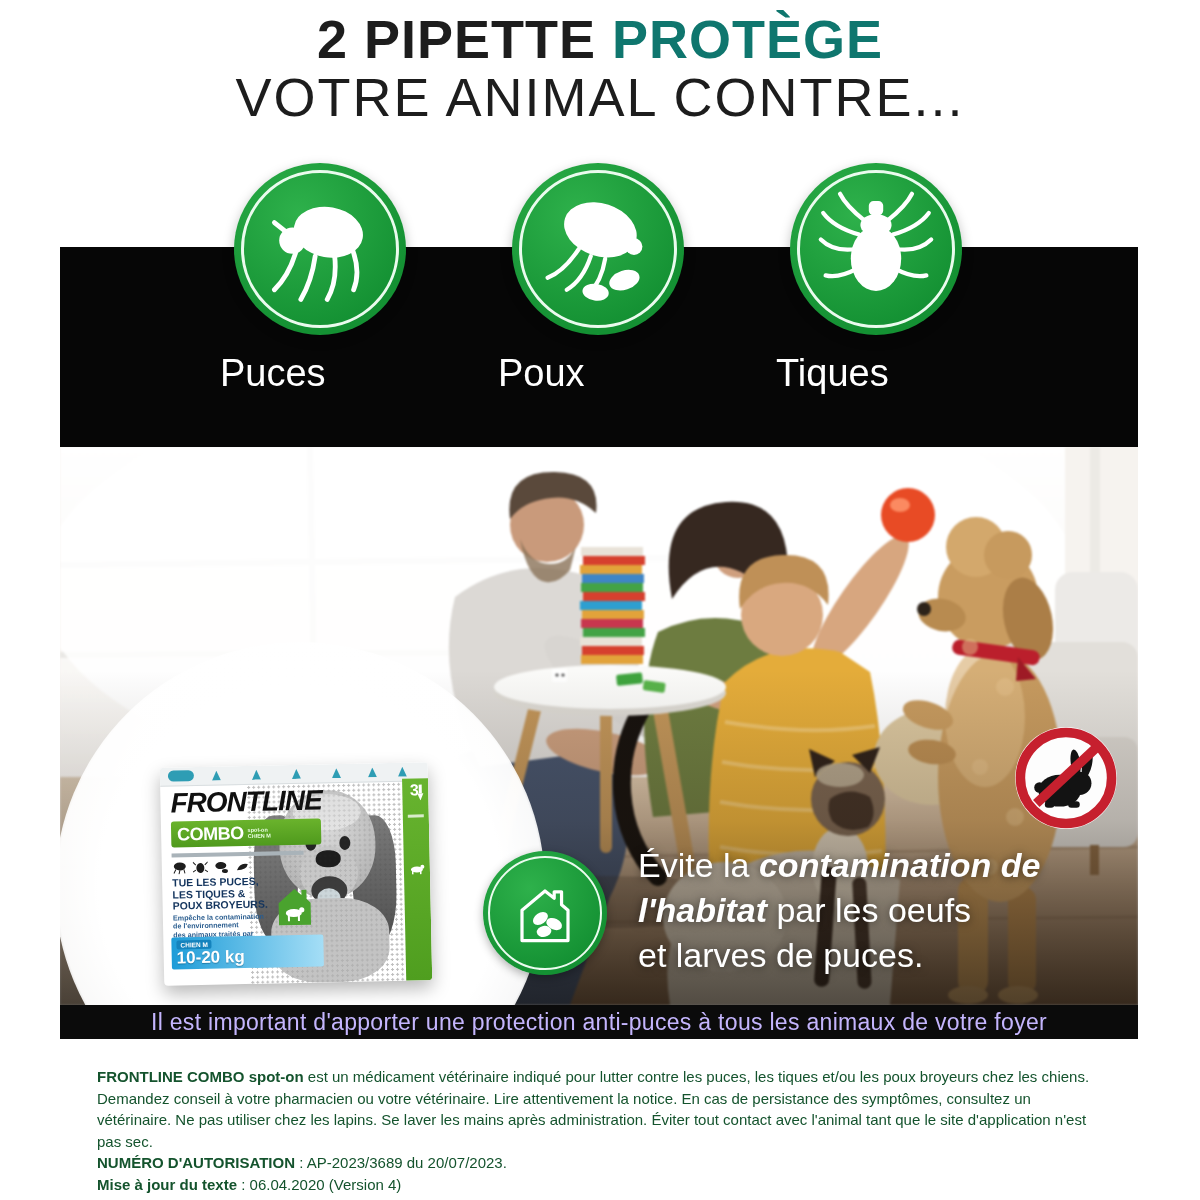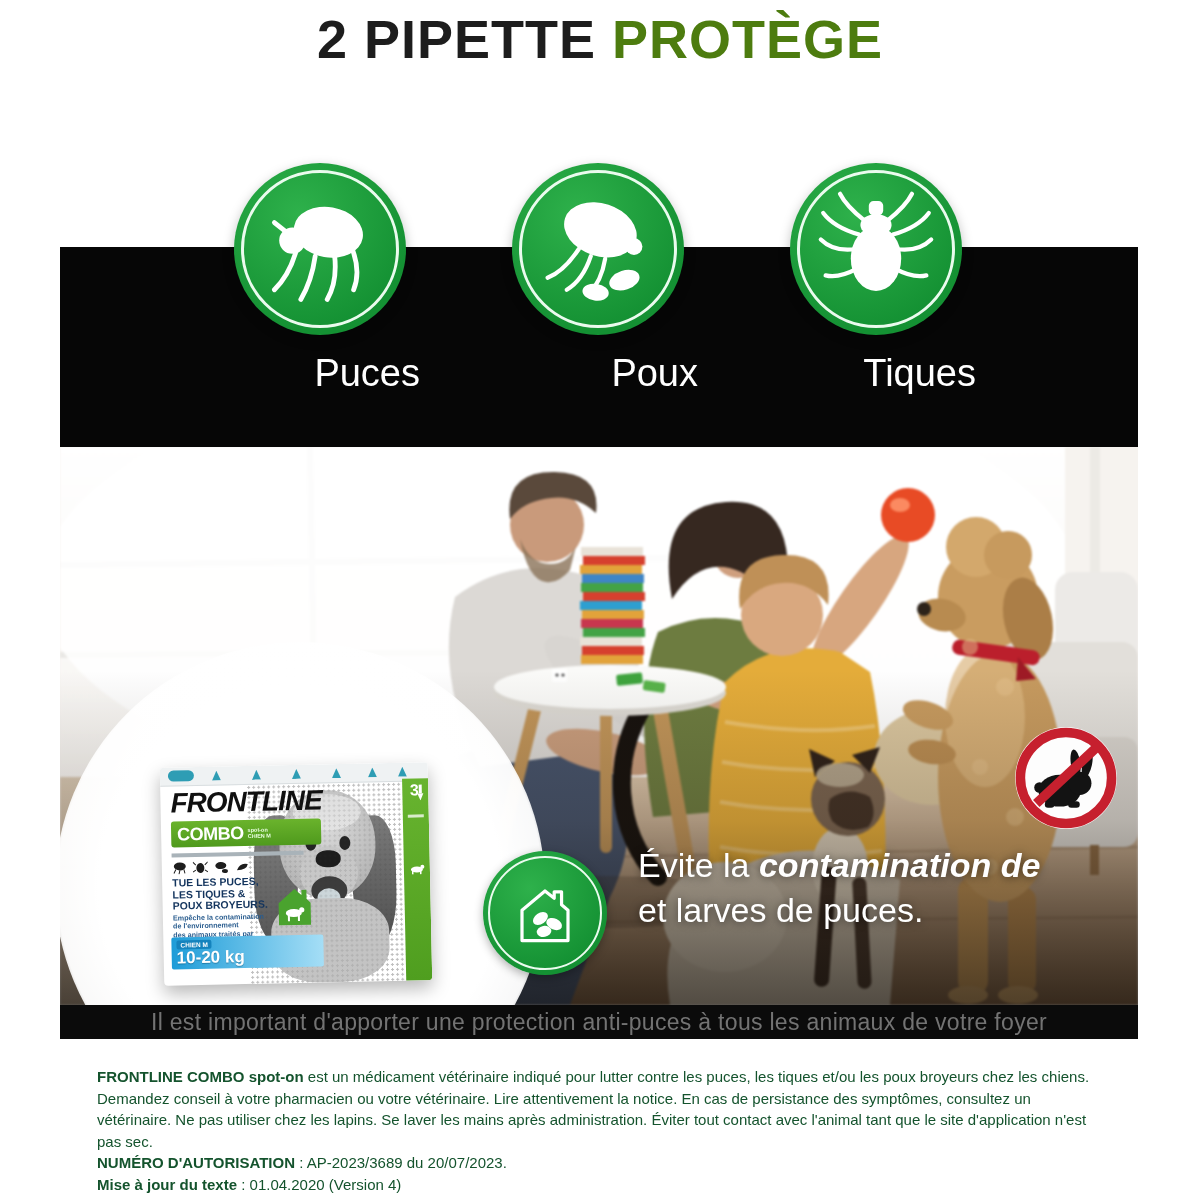--- a/index.html
+++ b/index.html
@@ -14,21 +14,21 @@
   .title-l2{left:0;top:68px;width:1200px;text-align:center;color:#1d1d1d;
             font-size:54px;letter-spacing:2px;line-height:58px;font-weight:500;}
 
   
   .band{left:60px;top:247px;width:1078px;height:200px;background:#060606;}
   .pest-circle{width:172px;height:172px;border-radius:50%;top:163px;
                background:radial-gradient(circle at 38% 30%,#2eb14b,#149133 72%);
                box-shadow:0 4px 12px rgba(0,0,0,.25);}
   .pest-circle::before{content:"";position:absolute;inset:7px;border:3px solid #eafbee;border-radius:50%;}
   .pest-circle svg{position:absolute;inset:26px;width:120px;height:120px;}
-  .pest-label{top:352px;width:200px;text-align:right;color:#fff;font-size:38px;font-weight:400;}
+  .pest-label{top:352px;width:200px;text-align:left;color:#fff;font-size:38px;font-weight:400;}
 
   
   .photo{left:60px;top:447px;width:1078px;height:558px;overflow:hidden;background:#f6f4f0;}
   .scene{position:absolute;inset:0;width:1078px;height:558px;filter:blur(1.3px);}
   .photo-shade{position:absolute;left:0;right:0;bottom:0;height:60%;
     background:linear-gradient(180deg,rgba(30,22,14,0) 0%,rgba(30,22,14,.18) 45%,rgba(10,8,5,.62) 100%);}
   .white-blob{left:-5px;top:195px;width:490px;height:490px;border-radius:50%;
     background:radial-gradient(circle,#ffffff 58%,rgba(255,255,255,.97) 70%,rgba(255,255,255,0) 78%);}
 
   
@@ -89,33 +89,34 @@
   .habitat-text{left:578px;top:396px;color:#fff;font-size:34px;line-height:45px;font-weight:400;
                 text-shadow:0 1px 8px rgba(0,0,0,.55);}
   .habitat-text b{font-weight:800;font-style:italic;}
 
   
   .no-rabbit{left:953px;top:278px;width:106px;height:106px;}
 
   
   .banner{left:60px;top:1005px;width:1078px;height:34px;background:#0b0b0b;}
   .banner span{position:absolute;left:0;width:100%;top:0;line-height:34px;text-align:center;
-               color:#737373;font-size:23px;letter-spacing:.3px;}
+               color:#c4b5fd;font-size:23px;letter-spacing:.3px;}
 
   
   .legal{left:97px;top:1066px;width:1008px;color:#14532d;font-size:15px;line-height:21.5px;}
   .legal b{font-weight:700;}
   .legal .row{margin-top:0;}
 </style>
 </head>
 <body>
 
 <div class="page">
 
-  <div class="abs title"><span>2 PIPETTE </span><span class="accent" style="color:#4d7c0f">PROTÈGE</span></div>
+  <div class="abs title"><span>2 PIPETTE </span><span class="accent" style="color:#0f766e">PROTÈGE</span></div>
+  <div class="abs title-l2">VOTRE ANIMAL CONTRE...</div>
 
   <div class="abs band"></div>
 
   <div class="abs pest-circle" style="left:234px;">
     <svg viewBox="0 0 100 100">
       <g fill="#fff">
         <ellipse cx="57" cy="36" rx="29" ry="21" transform="rotate(10 57 36)"></ellipse>
         <circle cx="27" cy="43" r="11"></circle>
       </g>
       <g stroke="#fff" stroke-width="4" fill="none" stroke-linecap="round">
@@ -377,20 +378,21 @@
         <g fill="#fff">
           <ellipse cx="45" cy="56" rx="9" ry="6" transform="rotate(-35 45 56)"></ellipse>
           <ellipse cx="60" cy="62" rx="9" ry="6" transform="rotate(25 60 62)"></ellipse>
           <ellipse cx="49" cy="70" rx="8" ry="6" transform="rotate(-10 49 70)"></ellipse>
         </g>
       </svg>
     </div>
 
     <div class="abs habitat-text">
       <div><span>Évite la </span><b>contamination de</b></div>
+      <div><b>l'habitat</b><span> par les oeufs</span></div>
       <div><span>et larves de puces.</span></div>
     </div>
 
     <svg class="abs no-rabbit" viewBox="0 0 100 100">
       <circle cx="50" cy="50" r="48" fill="#fdfdfd"></circle>
       <g fill="#131313">
         <ellipse cx="44" cy="62" rx="20" ry="15"></ellipse>
         <circle cx="63" cy="55" r="11"></circle>
         <ellipse cx="59" cy="36" rx="4.5" ry="13" transform="rotate(-8 59 36)"></ellipse>
         <ellipse cx="70" cy="37" rx="4.5" ry="13" transform="rotate(12 70 37)"></ellipse>
@@ -405,16 +407,16 @@
     </svg>
   </div>
 
   <div class="abs banner">
     <span>Il est important d'apporter une protection anti-puces à tous les animaux de votre foyer</span>
   </div>
 
   <div class="abs legal">
     <div class="row"><b>FRONTLINE COMBO spot-on</b><span> est un médicament vétérinaire indiqué pour lutter contre les puces, les tiques et/ou les poux broyeurs chez les chiens. Demandez conseil à votre pharmacien ou votre vétérinaire. Lire attentivement la notice. En cas de persistance des symptômes, consultez un vétérinaire. Ne pas utiliser chez les lapins. Se laver les mains après administration. Éviter tout contact avec l'animal tant que le site d'application n'est pas sec.</span></div>
     <div class="row"><b>NUMÉRO D'AUTORISATION</b><span> : AP-2023/3689 du 20/07/2023.</span></div>
-    <div class="row"><b>Mise à jour du texte</b><span> : 01.04.2020 (Version 4)</span></div>
+    <div class="row"><b>Mise à jour du texte</b><span> : 06.04.2020 (Version 4)</span></div>
   </div>
 
 </div>
 
 </body></html>

